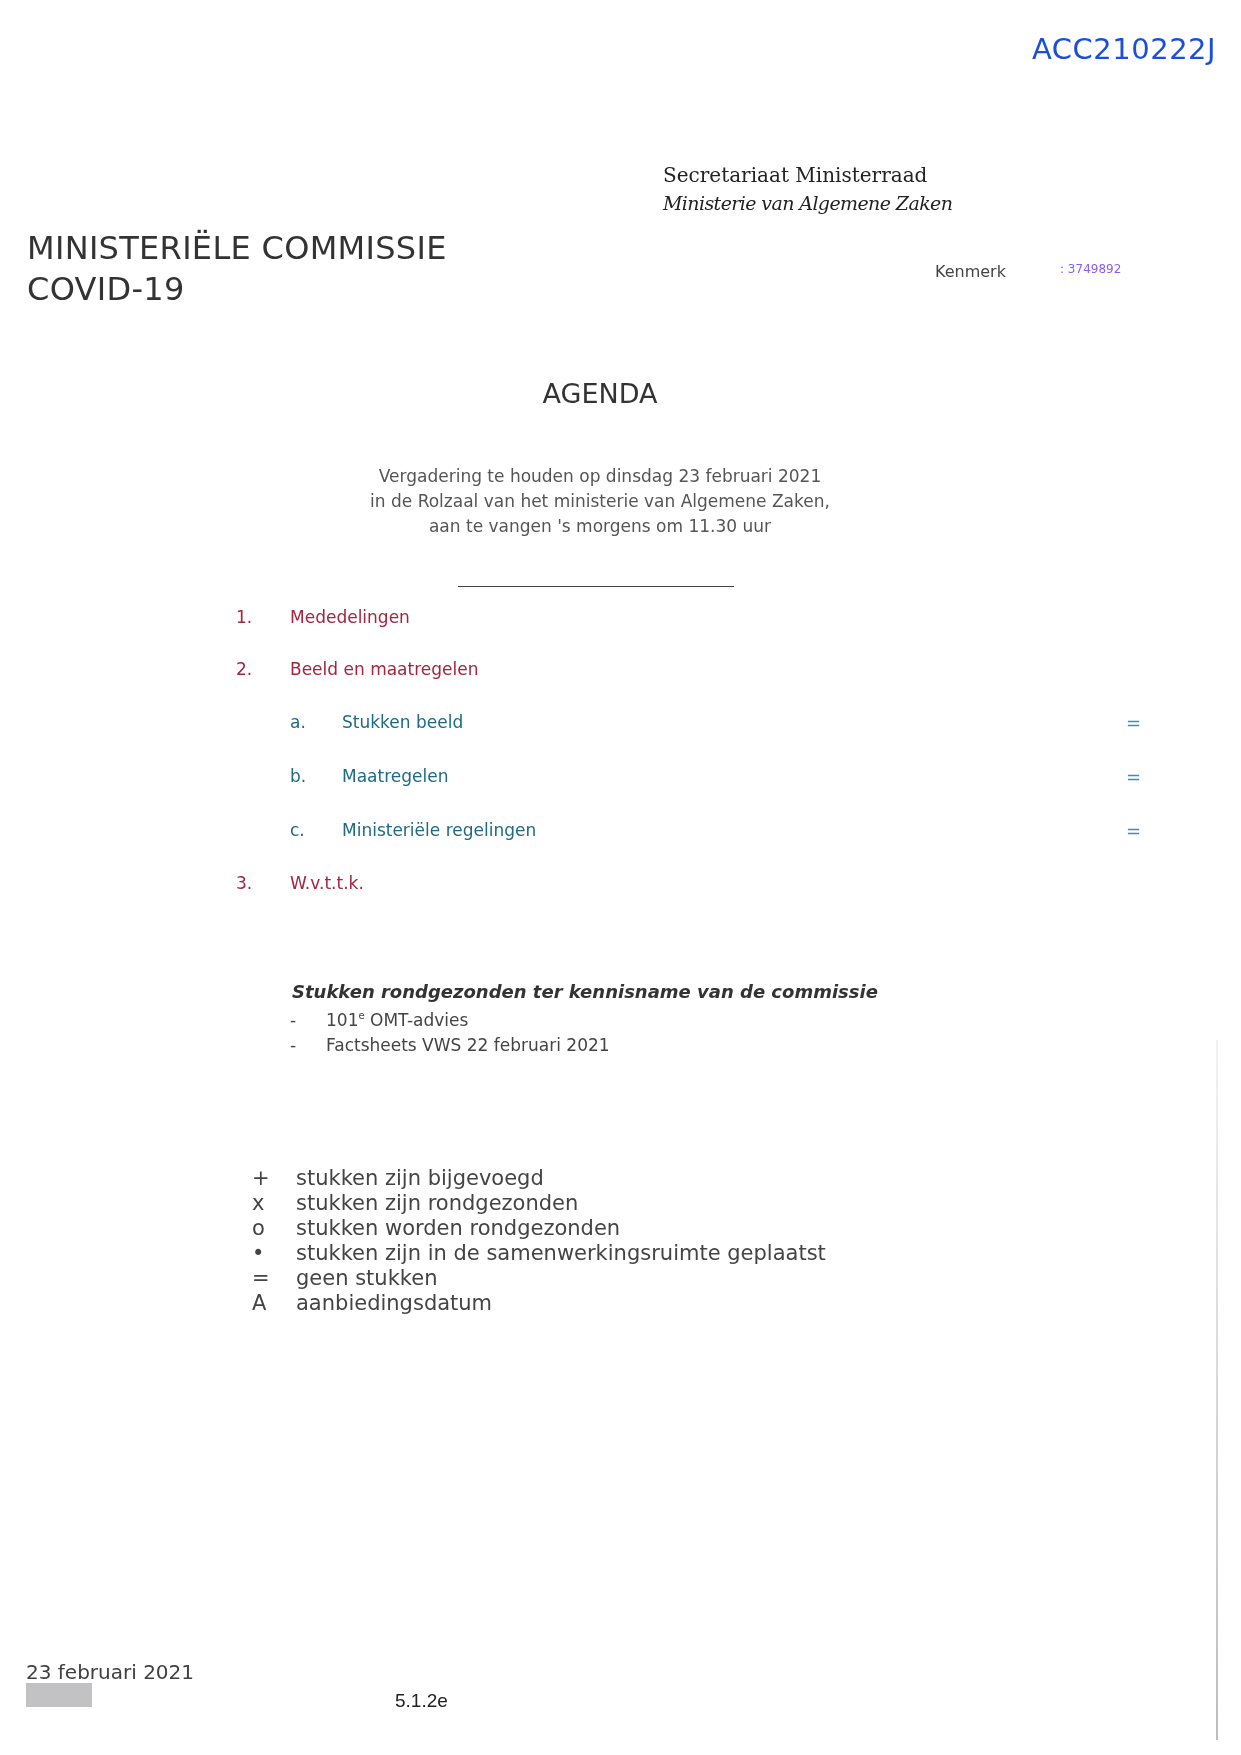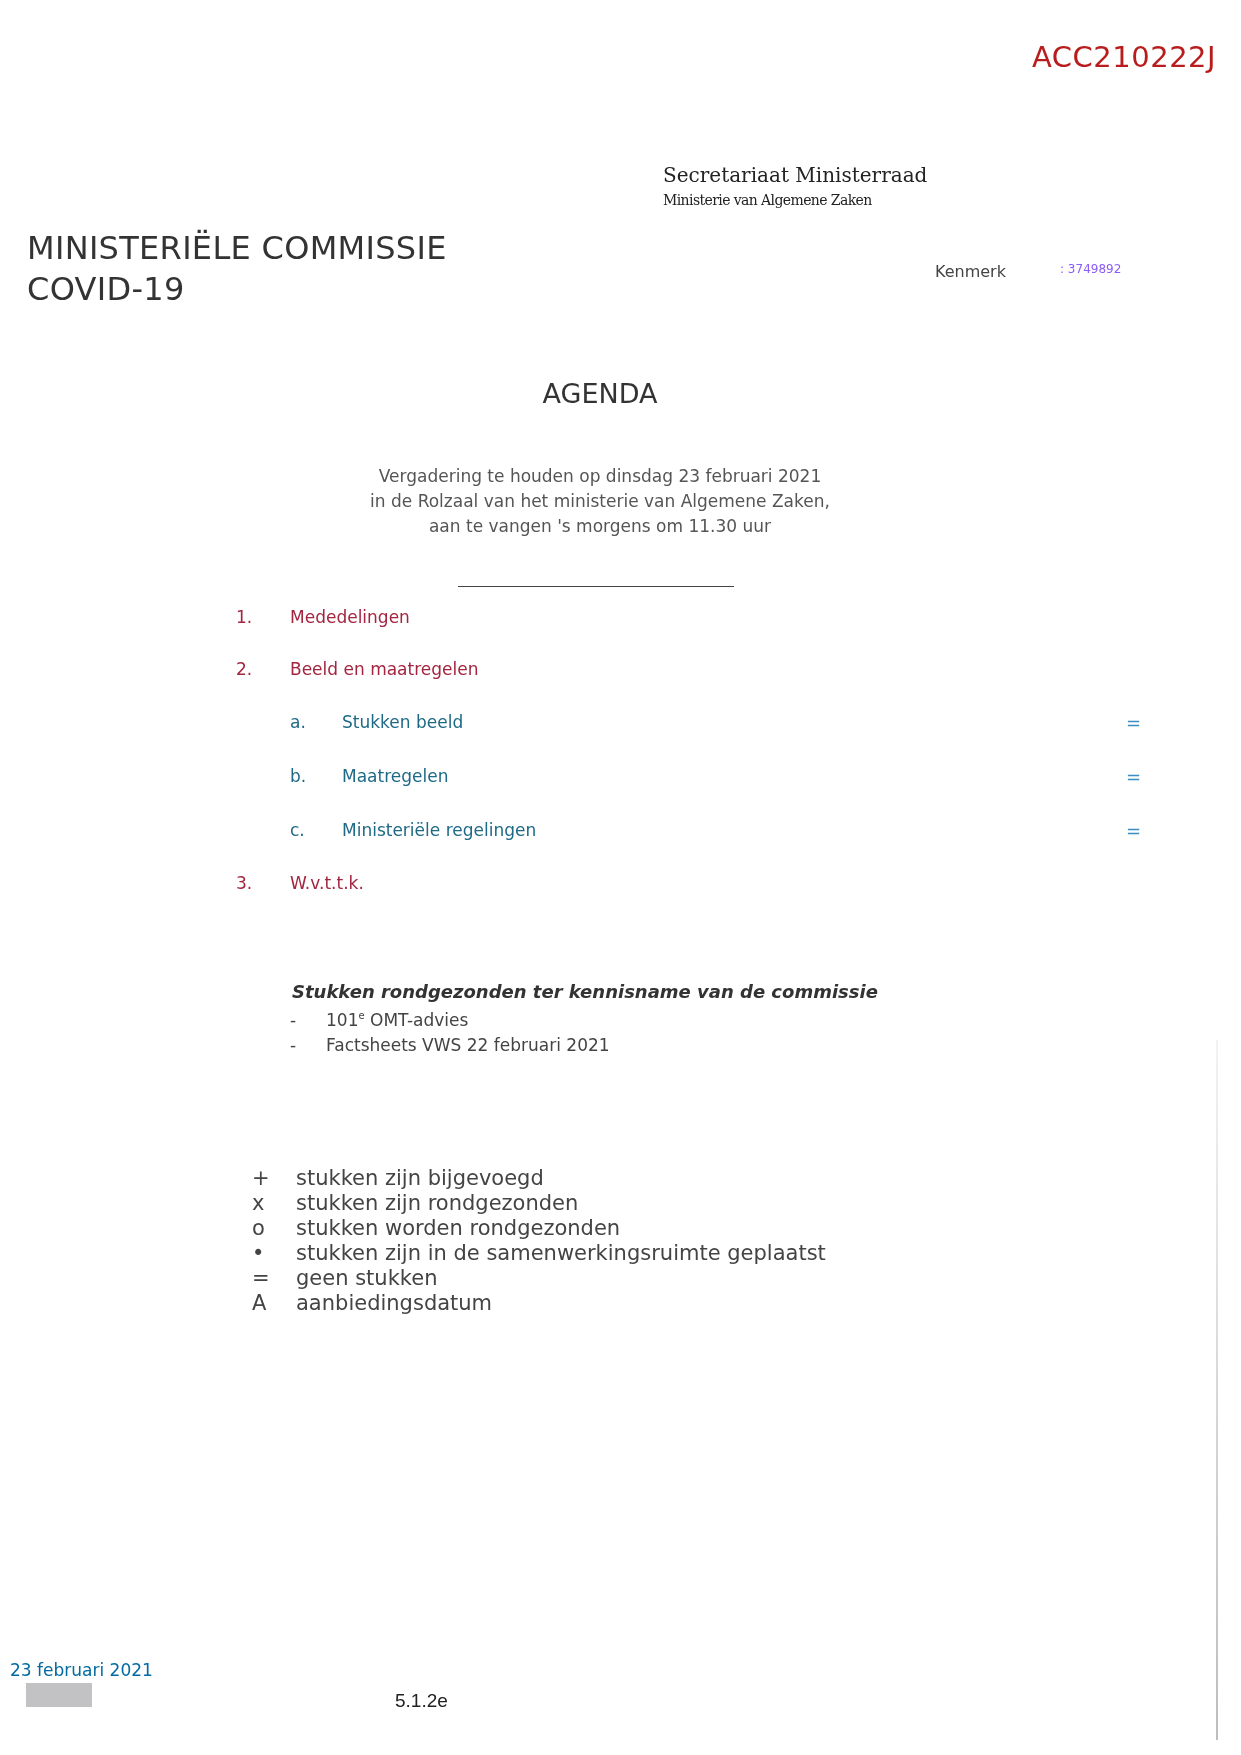--- a/index.html
+++ b/index.html
@@ -1,40 +1,40 @@
 <!DOCTYPE html>
 <html><head>
 <meta charset="utf-8">
 <style>
   html, body { margin: 0; padding: 0; background: #ffffff; }
   body {
     width: 1241px; height: 1755px; position: relative; overflow: hidden;
     font-family: "DejaVu Sans", "Liberation Sans", sans-serif; color: #333;
   }
   .abs { position: absolute; }
-  .doc-code { left: 1032px; top: 40px; font-size: 29px; color: #b91c1c; letter-spacing: 0.5px; }
+  .doc-code { left: 1032px; top: 32px; font-size: 29px; color: #1d4ed8; letter-spacing: 0.5px; }
   .org-name { left: 663px; top: 163px; font-family: "DejaVu Serif", "Liberation Serif", serif; font-size: 20px; color: #222; }
-  .org-ministry { left: 663px; top: 192px; font-family: "DejaVu Serif", "Liberation Serif", serif; font-size: 14px; color: #222; letter-spacing: -0.6px; }
+  .org-ministry { left: 663px; top: 192px; font-family: "DejaVu Serif", "Liberation Serif", serif; font-style: italic; font-size: 19px; color: #222; letter-spacing: -0.6px; }
   .comm-title { left: 27px; top: 228px; font-size: 32px; line-height: 41px; color: #333; letter-spacing: 0.3px; }
   .kenmerk-label { left: 935px; top: 262px; font-size: 16px; color: #444; }
   .kenmerk-value { left: 1060px; top: 262px; font-size: 12px; color: #8b5cf6; }
   .agenda-title { left: 0; width: 1200px; top: 378px; text-align: center; font-size: 27px; color: #333; }
   .meeting { left: 0; width: 1200px; top: 464px; text-align: center; font-size: 17px; line-height: 25px; color: #555; }
   .sep { left: 458px; top: 586px; width: 276px; height: 0; border-top: 1.5px solid #444; }
   .item { font-size: 17px; }
   .main-item { color: #a3253f; }
   .sub-item { color: #1e6a86; }
   .num { position: absolute; }
   .eq { color: #3e8fbf; font-size: 18px; left: 1126px; }
   .stukken-title { left: 292px; top: 981px; font-size: 18px; font-weight: bold; font-style: italic; color: #333; }
   .stukken-list { left: 290px; top: 1003px; font-size: 17px; line-height: 25px; color: #444; }
   .stukken-list .dash { display: inline-block; width: 36px; }
   .legend { left: 252px; top: 1166px; font-size: 21px; line-height: 25px; color: #444; }
   .legend .sym { display: inline-block; width: 44px; text-align: left; }
-  .footer-date { left: 10px; top: 1660px; font-size: 17px; color: #0369a1; }
+  .footer-date { left: 26px; top: 1660px; font-size: 20px; color: #404040; }
   .redacted { left: 26px; top: 1683px; width: 66px; height: 24px; background: #c2c2c4; }
   .redaction-code { left: 387px; top: 1690px; font-family: "Liberation Sans", sans-serif; font-size: 19px; color: #222; margin-left: 8px; }
   .edge-line { left: 1216px; top: 1040px; width: 2px; height: 700px; background: linear-gradient(#f2f2f2, #bdbdbd); }
 </style>
 </head>
 <body>
 
 <div class="abs doc-code">ACC210222J</div>
 
 <div class="abs org-name">Secretariaat Ministerraad</div>

